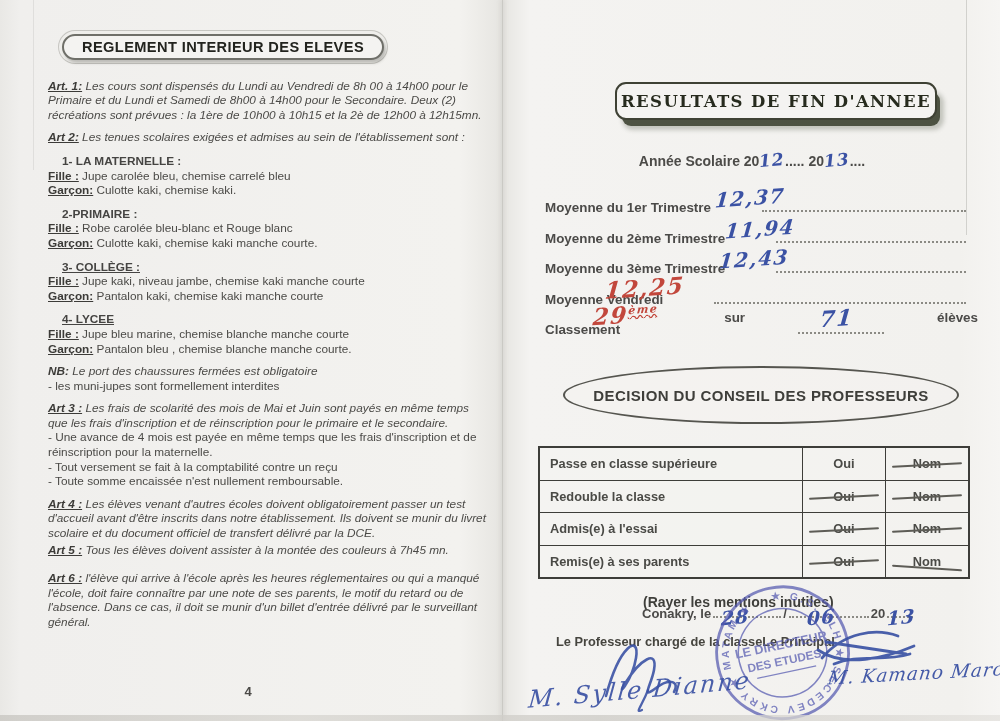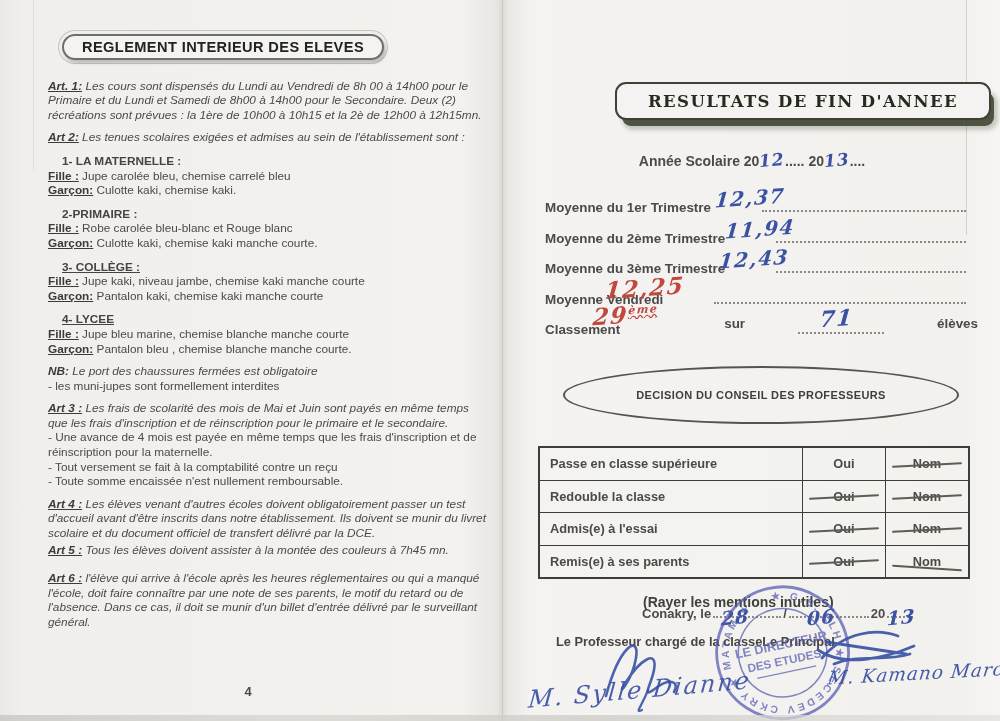--- a/index.html
+++ b/index.html
@@ -27,44 +27,44 @@
   .p{margin-top:8px;font-style:italic;}
   .sub{margin-top:9px;padding-left:14px;font-weight:bold;color:#454442;}
   .sub .u{text-decoration:underline;}
   .lead{font-weight:bold;text-decoration:underline;color:#3c3b38;}
   .lead.plain{text-decoration:none;text-align:center;}
   .pagenum{position:absolute;left:48px;top:684px;width:400px;text-align:center;font-weight:bold;font-size:13px;color:#4b4a47;}
 
   
   .rp{position:absolute;}
   .title-box{
-    left:615px;top:82px;padding:8px 31px 7px;background:#f4f3f1;
+    left:615px;top:82px;padding:8px 4px 7px;background:#f4f3f1;
     border:2.5px solid #3e4134;border-radius:11px;
     box-shadow:5px 8px 0 -2px rgba(56,62,45,.85), 7px 10px 4px rgba(56,62,45,.25);
     font-family:"DejaVu Serif",serif;font-weight:bold;font-size:16.5px;letter-spacing:1.4px;color:#272b1e;white-space:nowrap;
   }
   .annee{left:538px;top:150px;width:428px;text-align:center;font-size:14px;font-weight:bold;color:#4c4b48;}
   .hand{font-family:"DejaVu Serif",serif;font-style:italic;}
   .hand.inline{font-size:17px;letter-spacing:1px;display:inline-block;transform:rotate(-5deg);}
   .blue{color:#3b52a4;} .red{color:#c2473c;}
 
   .results{position:absolute;left:545px;top:194px;width:424px;}
   .rrow{position:relative;display:flex;align-items:flex-end;height:21px;margin-bottom:9.5px;
     font-weight:bold;font-size:13.4px;color:#4b4a48;gap:48px;}
   .rrow .dots{flex:1;border-bottom:2px dotted #8b8a84;margin:0 3px 3px 3px;height:1px;}
   .rrow .dots2{flex:none;width:86px;}
   .val{position:absolute;font-size:20px;letter-spacing:1.5px;transform:rotate(-4deg) skewX(-9deg);top:-8px;z-index:2;white-space:nowrap;}
   .val.big{font-size:23px;top:-12px;}
   .val sup{font-size:11px;text-decoration:underline wavy;}
-  .srlbl{margin:6px 2px;}
+  .srlbl{margin:12px 2px;}
 
   .ellipse{
     left:563px;top:366px;width:392px;height:54px;border:2px solid #55554f;border-radius:50%;
     display:flex;align-items:center;justify-content:center;background:rgba(244,243,241,.4);
-    font-weight:bold;font-size:11px;letter-spacing:.4px;color:#3e3e3a;white-space:nowrap;
+    font-weight:bold;font-size:15px;letter-spacing:.4px;color:#3e3e3a;white-space:nowrap;
   }
 
   .dtable{position:absolute;left:538px;top:446px;width:428px;border:2px solid #3d3d39;background:rgba(245,244,242,.3);}
   .drow{display:flex;border-top:1.5px solid #3d3d39;}
   .drow:first-child{border-top:none;}
   .dcell{height:31.5px;line-height:31.5px;font-size:12.8px;font-weight:bold;color:#4a4a46;}
   .dcell.lbl{flex:1;padding-left:10px;}
   .dcell.ch{width:82px;text-align:center;border-left:1.5px solid #3d3d39;position:relative;}
   .struck::after{content:"";position:absolute;left:6px;right:6px;top:50%;height:2px;border-radius:2px;
     background:#5d5c56;transform:rotate(-3deg);}

